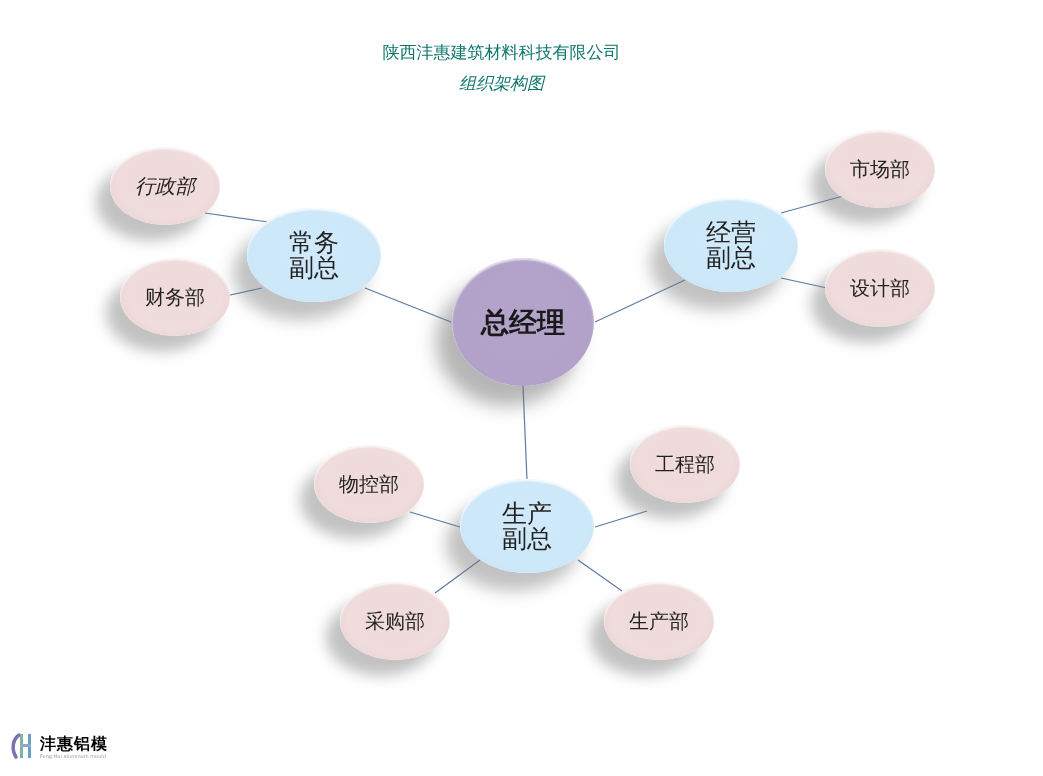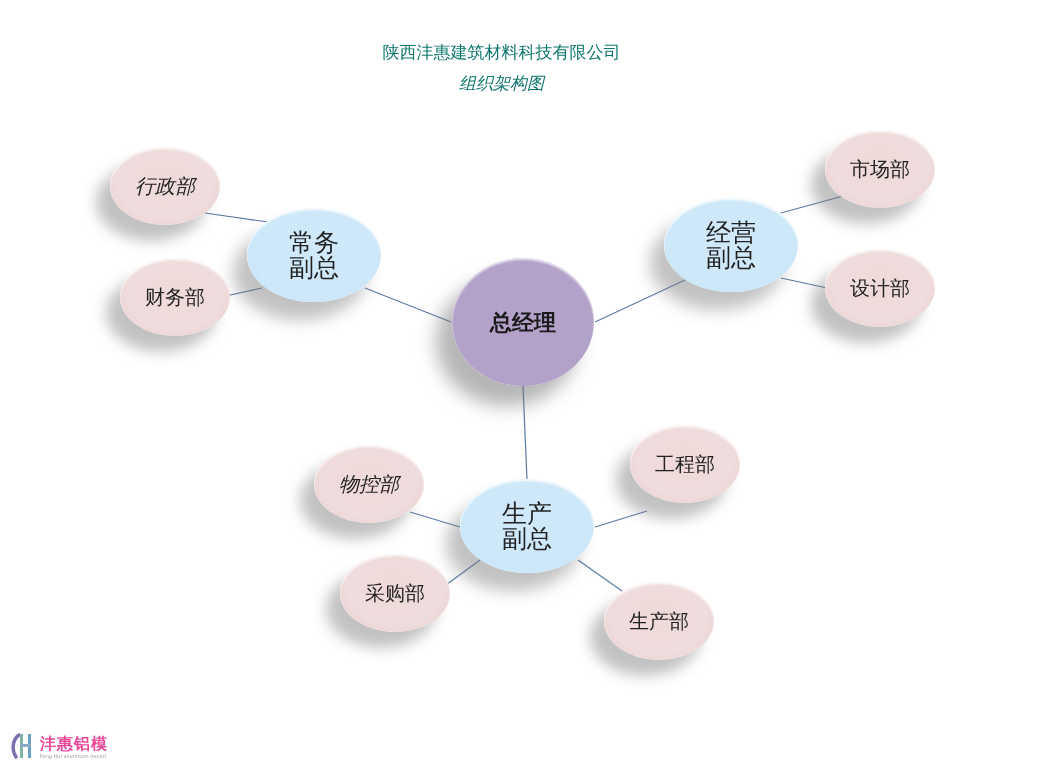--- a/index.html
+++ b/index.html
@@ -30,25 +30,25 @@
     .vp {
       width:134px; height:94px;
       background: radial-gradient(ellipse at 50% 45%, #cfe9fa 0%, #cde8f9 65%, #c4e2f6 88%, #eef8ff 96%, #c0def3 100%);
       box-shadow: -14px 18px 16px rgba(120,120,120,0.45), inset 0 2px 2px rgba(255,255,255,0.85);
       font-size:25px;
     }
     .ceo {
       width:142px; height:128px;
       background: radial-gradient(ellipse at 50% 45%, #b3a2ca 0%, #b2a1c9 70%, #ab99c3 88%, #e6def0 96%, #a796c1 100%);
       box-shadow: -16px 20px 18px rgba(110,110,110,0.5), inset 0 2px 2px rgba(255,255,255,0.7);
-      font-size:22px; font-weight:bold; color:#1a1a1a;
+      font-size:28px; font-weight:bold; color:#1a1a1a;
     }
     .logo { position:absolute; left:10px; top:731px; width:115px; height:30px; }
     .logo .mark { position:absolute; left:0; top:0; }
-    .logo .cn { position:absolute; left:30px; top:3px; font-size:16px; font-weight:bold; color:#ec4899; letter-spacing:1px; }
+    .logo .cn { position:absolute; left:30px; top:3px; font-size:16px; font-weight:bold; color:#000000; letter-spacing:1px; }
     .logo .en { position:absolute; left:30px; top:22px; font-size:5px; color:#9a9aa8; white-space:nowrap; }
   </style>
 </head>
 <body>
 
 <div class="title" id="t1">陕西沣惠建筑材料科技有限公司</div>
 <div class="title" id="t2">组织架构图</div>
 
 <svg class="lines" width="1043" height="776">
   <g stroke="#5b7ba6" stroke-width="1.2" fill="none">
@@ -92,27 +92,27 @@
 </div>
 <div class="node dept" style="left:120px; top:258px;">
   <span class="lbl">财务部</span>
 </div>
 <div class="node dept" style="left:825px; top:130px;">
   <span class="lbl">市场部</span>
 </div>
 <div class="node dept" style="left:825px; top:249px;align-items:center;">
   <span class="lbl">设计部</span>
 </div>
-<div class="node dept" style="left:314px; top:445px;font-style:italic;">
+<div class="node dept" style="left:314px; top:445px;">
   <span class="lbl">物控部</span>
 </div>
 <div class="node dept" style="left:630px; top:425px;">
   <span class="lbl">工程部</span>
 </div>
-<div class="node dept" style="left:340px; top:554px;">
+<div class="node dept" style="left:340px; top:582px;">
   <span class="lbl">采购部</span>
 </div>
 <div class="node dept" style="left:604px; top:582px;justify-content:center;">
   <span class="lbl">生产部</span>
 </div>
 
 <div class="logo">
   <svg class="mark" width="28" height="30" viewBox="0 0 28 30">
     <path d="M9 4 C3 8 1 18 6 26" stroke="#7d6fb0" stroke-width="3.5" fill="none" stroke-linecap="round"></path>
     <rect x="10" y="3" width="3" height="24" fill="#7fb5a6"></rect>

